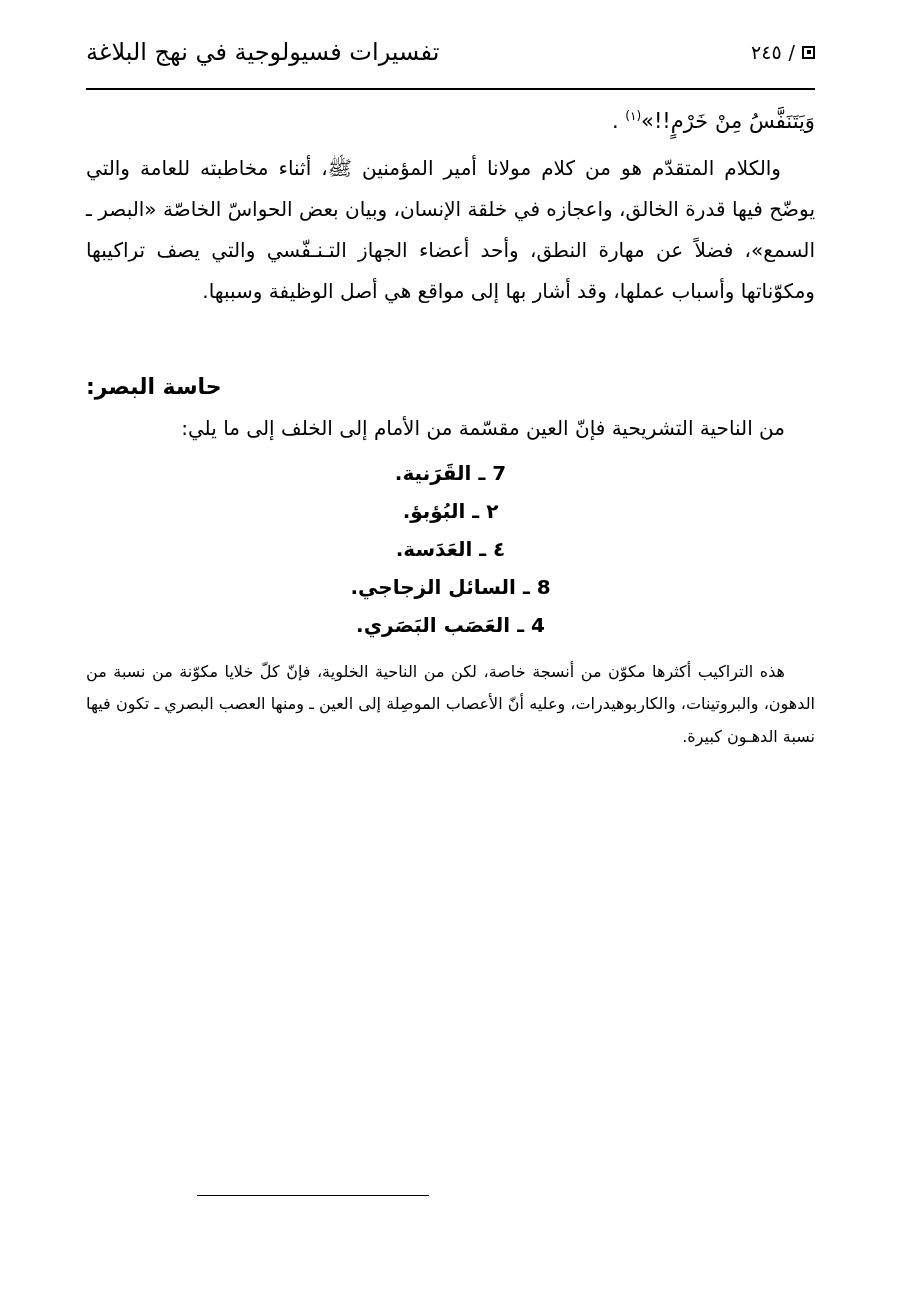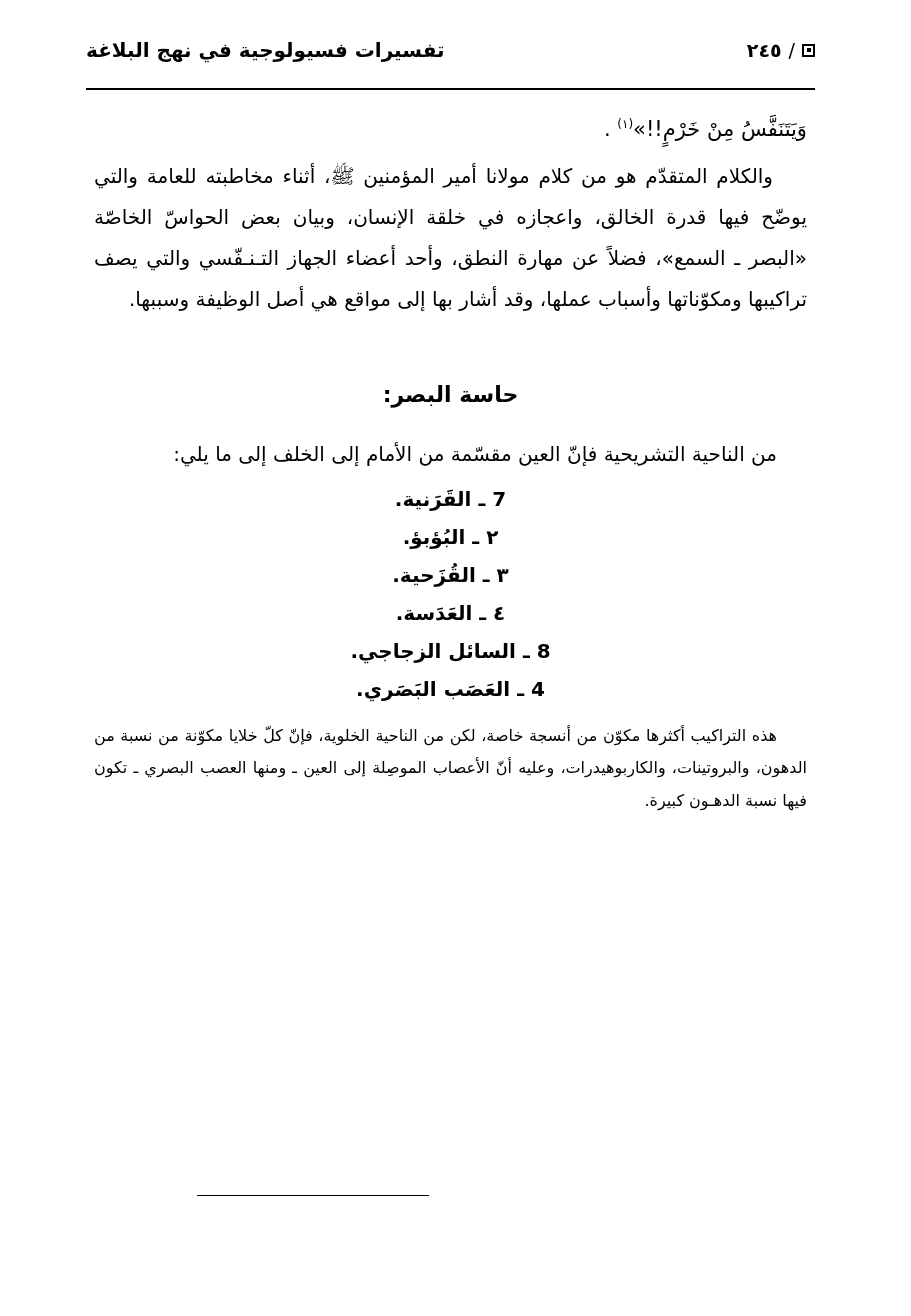--- a/index.html
+++ b/index.html
@@ -27,35 +27,35 @@
     top: 38px;
     left: 86px;
     right: 96px;
     display: flex;
     flex-direction: row-reverse;
     justify-content: space-between;
     align-items: center;
     direction: rtl;
   }
   .header-title {
-    font-size: 20px;
-    font-weight: bold;
+    font-size: 24px;
+    font-weight: normal;
     letter-spacing: 0px;
     white-space: nowrap;
   }
   .header-page {
     font-size: 19px;
     font-weight: bold;
     display: flex;
     flex-direction: row-reverse;
     align-items: center;
     gap: 7px;
     direction: rtl;
   }
-  .page-number { font-weight: bold; }
+  .page-number { font-weight: normal; }
   .slash { font-weight: normal; }
   .sq-icon {
     display: inline-block;
     width: 13px;
     height: 13px;
     border: 2px solid #000;
     position: relative;
     box-sizing: border-box;
   }
   .sq-icon::after {
@@ -75,21 +75,21 @@
   
   .content {
     position: absolute;
     top: 104px;
     left: 86px;
     right: 96px;
     direction: rtl;
     text-align: justify;
   }
   p {
-    margin: 8px;
+    margin: 0;
   }
   .quote-line {
     font-size: 21px;
     line-height: 1.7;
     text-align: right;
     margin-bottom: 8px;
     direction: rtl;
   }
   .quote-line .sup {
     font-size: 12px;
@@ -107,23 +107,23 @@
     font-size: 16px;
     line-height: 2.05;
     text-align: justify;
     text-align-last: right;
     text-indent: 30px;
     direction: rtl;
   }
   .section-title {
     font-size: 22px;
     font-weight: bold;
-    text-align: center;
+    text-align: left;
     margin-top: 62px;
-    margin-bottom: 27px;
+    margin-bottom: 9px;
     direction: rtl;
   }
   .intro-line {
     font-size: 20px;
     line-height: 2.0;
     text-align: right;
     text-indent: 30px;
     direction: rtl;
     margin-bottom: 6px;
   }
@@ -186,21 +186,20 @@
 
     <p class="para">والكلام المتقدّم هو من كلام مولانا أمير المؤمنين ﷺ، أثناء مخاطبته للعامة والتي يوضّح فيها قدرة الخالق، واعجازه في خلقة الإنسان، وبيان بعض الحواسّ الخاصّة «البصر ـ السمع»، فضلاً عن مهارة النطق، وأحد أعضاء الجهاز التـنـفّسي والتي يصف تراكيبها ومكوّناتها وأسباب عملها، وقد أشار بها إلى مواقع هي أصل الوظيفة وسببها.</p>
 
     <h2 class="section-title">حاسة البصر:</h2>
 
     <p class="intro-line">من الناحية التشريحية فإنّ العين مقسّمة من الأمام إلى الخلف إلى ما يلي:</p>
 
     <ul class="list">
       <li>7 ـ القَرَنية.</li>
       <li>٢ ـ البُؤبؤ.</li>
-      <li>٣ ـ القُزَحية.</li>
       <li>٤ ـ العَدَسة.</li>
       <li>8 ـ السائل الزجاجي.</li>
       <li>4 ـ العَصَب البَصَري.</li>
     </ul>
 
     <p class="para-2 closing">هذه التراكيب أكثرها مكوّن من أنسجة خاصة، لكن من الناحية الخلوية، فإنّ كلّ خلايا مكوّنة من نسبة من الدهون، والبروتينات، والكاربوهيدرات، وعليه أنّ الأعصاب الموصِلة إلى العين ـ ومنها العصب البصري ـ تكون فيها نسبة الدهـون كبيرة.</p>
 
   </div>
 
   <div class="footnote-sep"></div>

